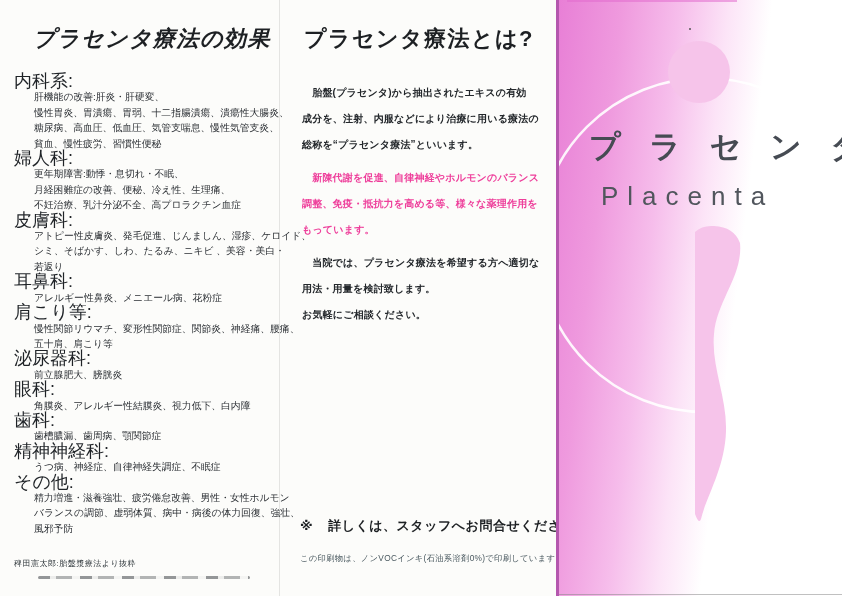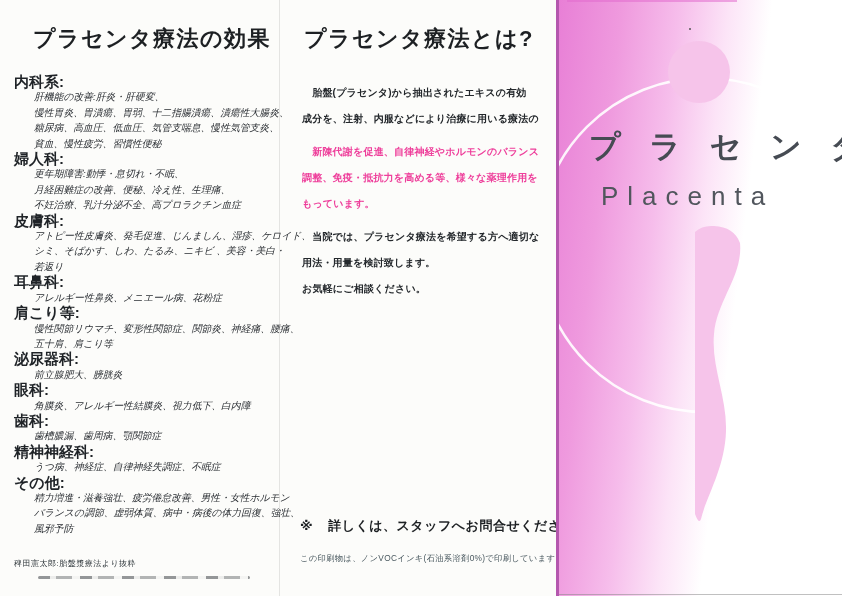--- a/index.html
+++ b/index.html
@@ -21,24 +21,24 @@
     box-sizing:border-box;
   }
   .fold-line{position:absolute;top:0;height:596px;width:1px;background:rgba(60,60,55,0.12);}
   #fold-1{left:279px;}
 
   
   .panel-title{
     font-size:22px;font-weight:bold;letter-spacing:1.5px;color:#1d2023;
     white-space:nowrap;
   }
-  #left-panel .panel-title{margin:24px 16px 0 33px;}
+  #left-panel .panel-title{margin:24px 16px 0 33px;font-style:italic;}
   #conditions{margin:20px 0 0 14px;}
-  .category{font-size:15px;font-weight:bold;color:#1f2327;line-height:15.4px;white-space:nowrap;}
-  .item-line{font-size:9.8px;color:#2a2e33;line-height:15.4px;margin-left:20px;white-space:nowrap;font-style:italic;}
+  .category{font-size:18px;font-weight:normal;color:#1f2327;line-height:15.4px;white-space:nowrap;}
+  .item-line{font-size:9.8px;color:#2a2e33;line-height:15.4px;margin-left:20px;white-space:nowrap;}
   #left-footer{
     position:absolute;left:14px;top:558px;font-size:8px;color:#2c3439;letter-spacing:.5px;white-space:nowrap;text-align:right;
   }
   #scan-streak{
     position:absolute;left:38px;top:576px;width:212px;height:3px;border-radius:2px;opacity:.65;
     background:repeating-linear-gradient(90deg,
       rgba(25,30,35,.7) 0 12px, rgba(25,30,35,.1) 12px 18px,
       rgba(25,30,35,.5) 18px 34px, rgba(25,30,35,.05) 34px 42px);
     filter:blur(.4px);
   }
@@ -112,20 +112,21 @@
 </div>
 <div id="scan-streak"></div>
 <div class="fold-line" id="fold-1"></div>
 
 <div class="panel" id="middle-panel">
   <div class="panel-title">プラセンタ療法とは?</div>
   <div id="paragraphs">
       <div class="para">
         <div class="pline">　胎盤(プラセンタ)から抽出されたエキスの有効</div>
         <div class="pline">成分を、注射、内服などにより治療に用いる療法の</div>
+        <div class="pline">総称を“プラセンタ療法”といいます。</div>
       </div>
       <div class="para pink">
         <div class="pline">　新陳代謝を促進、自律神経やホルモンのバランス</div>
         <div class="pline">調整、免疫・抵抗力を高める等、様々な薬理作用を</div>
         <div class="pline">もっています。</div>
       </div>
       <div class="para">
         <div class="pline">　当院では、プラセンタ療法を希望する方へ適切な</div>
         <div class="pline">用法・用量を検討致します。</div>
         <div class="pline">お気軽にご相談ください。</div>

